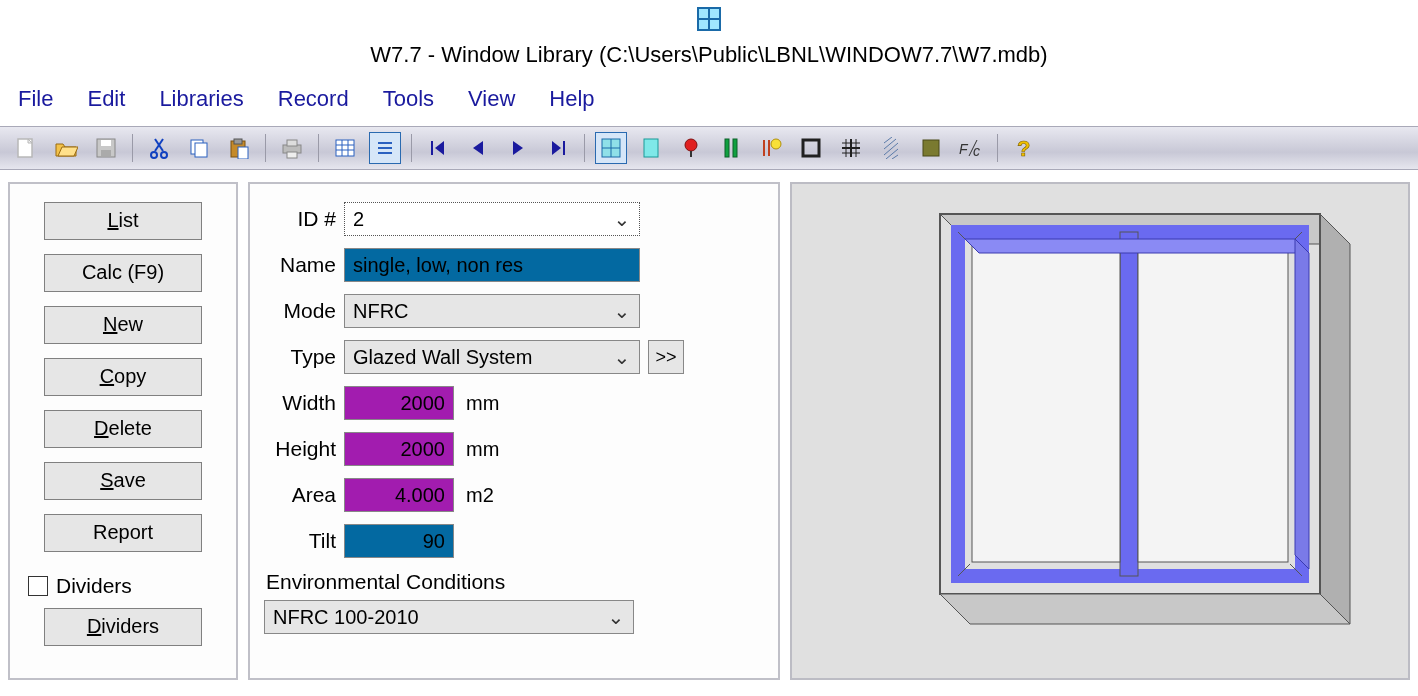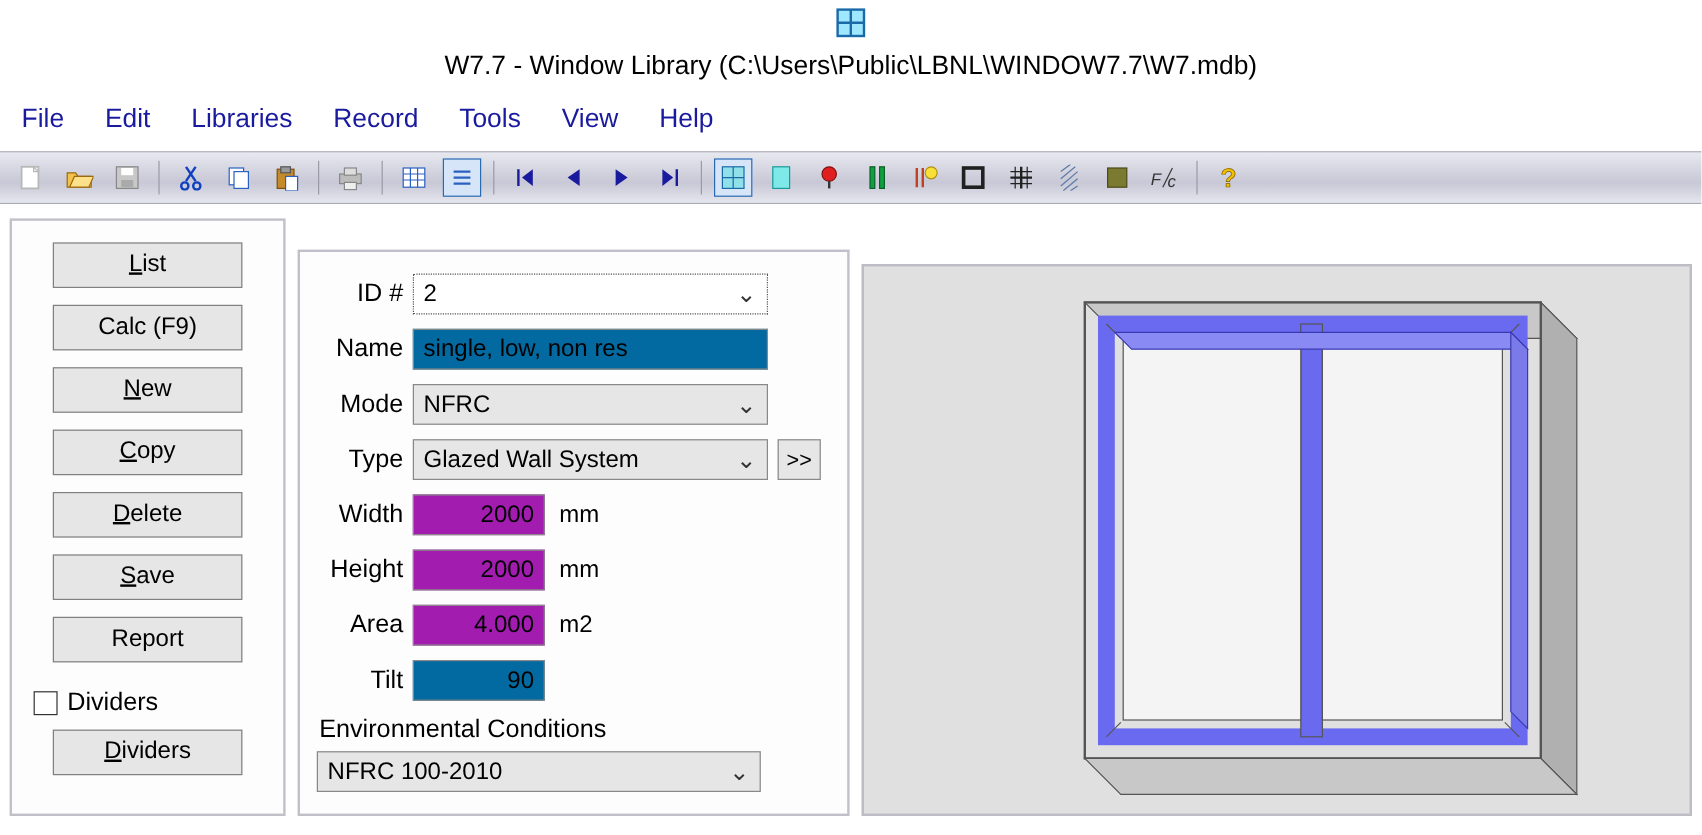--- a/index.html
+++ b/index.html
@@ -50,29 +50,28 @@
   }
   .tb-sep {
     width: 1px; height: 28px;
     background: #9a9aa8;
     margin: 0 6px;
   }
   .content {
     display: flex;
     gap: 10px;
     padding: 12px 8px;
-    align-items: flex-end;
   }
   .panel {
     border: 2px solid #c0c0c8;
     background: #fdfdfd;
     padding: 18px 14px;
   }
   .left-panel { width: 230px; }
-  .form-panel { width: 460px; }
+  .form-panel { width: 532px; }
   .preview-panel { flex: 1; padding: 0; background:#e0e0e0; border:2px solid #bcbcc4; min-height:460px; display:flex; align-items:flex-start; justify-content:center;}
   .side-btn {
     display: block;
     width: 158px;
     height: 38px;
     margin: 0 auto 14px auto;
     background: #e6e6e6;
     border: 1px solid #808080;
     font-size: 20px;
     cursor: default;

